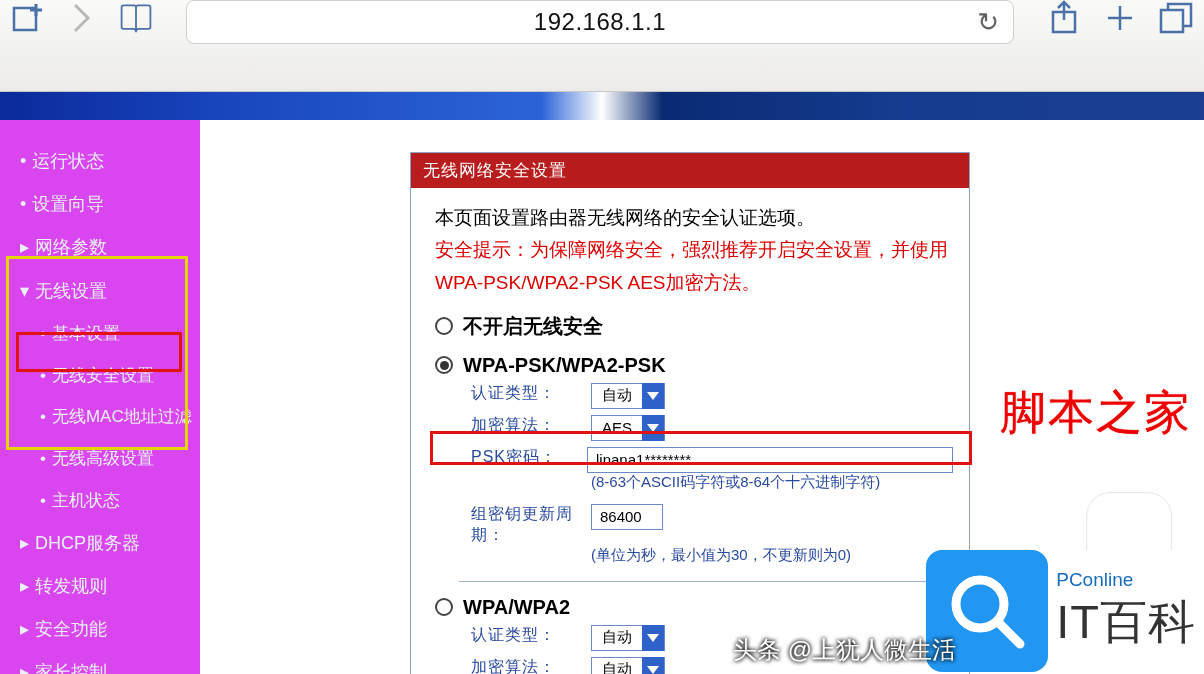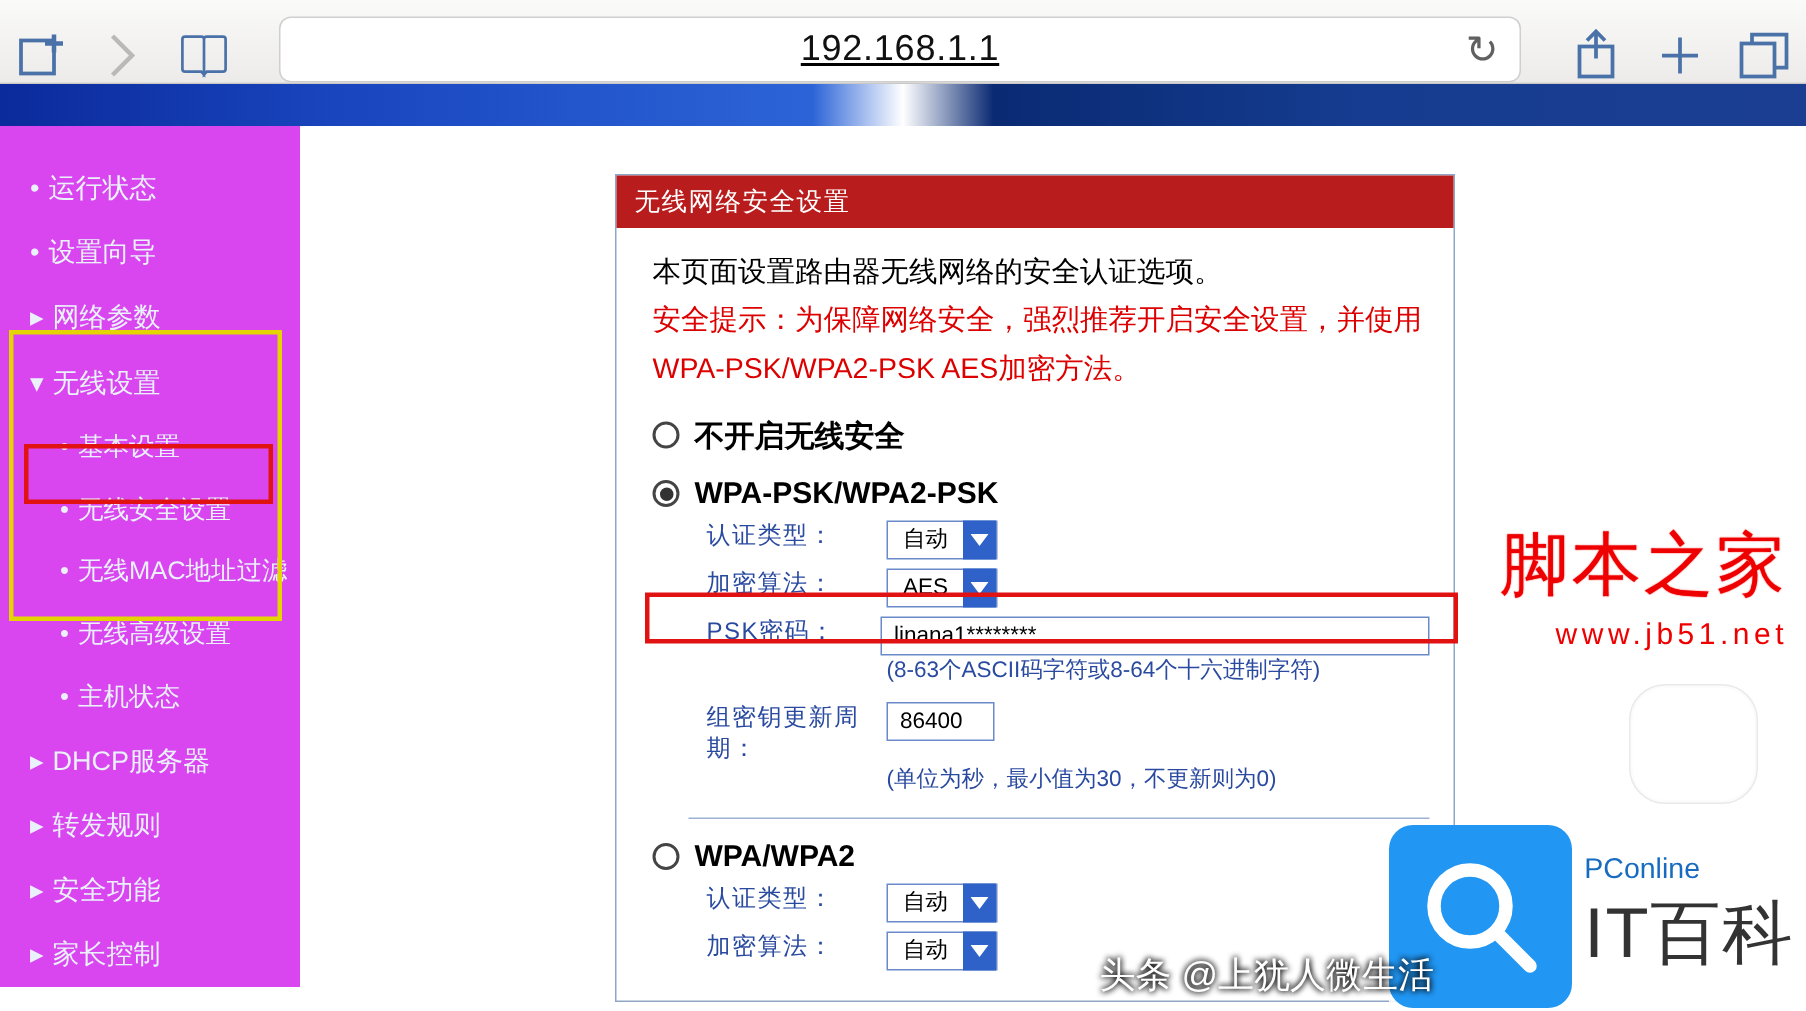--- a/index.html
+++ b/index.html
@@ -7,28 +7,27 @@
   font-family: "Microsoft YaHei", Arial, sans-serif;
   background: #fff;
   width: 1204px;
   height: 674px;
   overflow: hidden;
   position: relative;
 }
 
 
 .browser-bar {
-  height: 56px;
+  height: 92px;
   background: linear-gradient(#fafaf9, #ecebe9);
   border-bottom: 1px solid #c9c8c5;
   display: flex;
-  align-items: flex-end;
+  align-items: flex-start;
   padding: 0 10px;
   gap: 18px;
-  text-decoration: underline;
 }
 .tb-icon {
   width: 36px; height: 36px;
   display: flex; align-items: center; justify-content: center;
   color: #4a72a8;
 }
 .address-wrap {
   flex: 1;
   height: 44px;
   background: #fff;
@@ -368,21 +367,20 @@
           </div>
         </div>
 
       </div>
     </div>
 
     <div class="hl-psk" style="left:230px;top:311px;width:542px;height:34px"></div>
 
     <div class="wm-red">
       <div class="wm-red-title">脚本之家</div>
-      <div class="wm-red-url">www.jb51.net</div>
     </div>
 
     <div class="camera-bump"></div>
   </div>
 </div>
 
 <div class="wm-bottom">
   <div class="wm-bottom-icon">
     <svg width="90" height="90" viewBox="0 0 90 90">
         <circle cx="38" cy="38" r="24"></circle>

